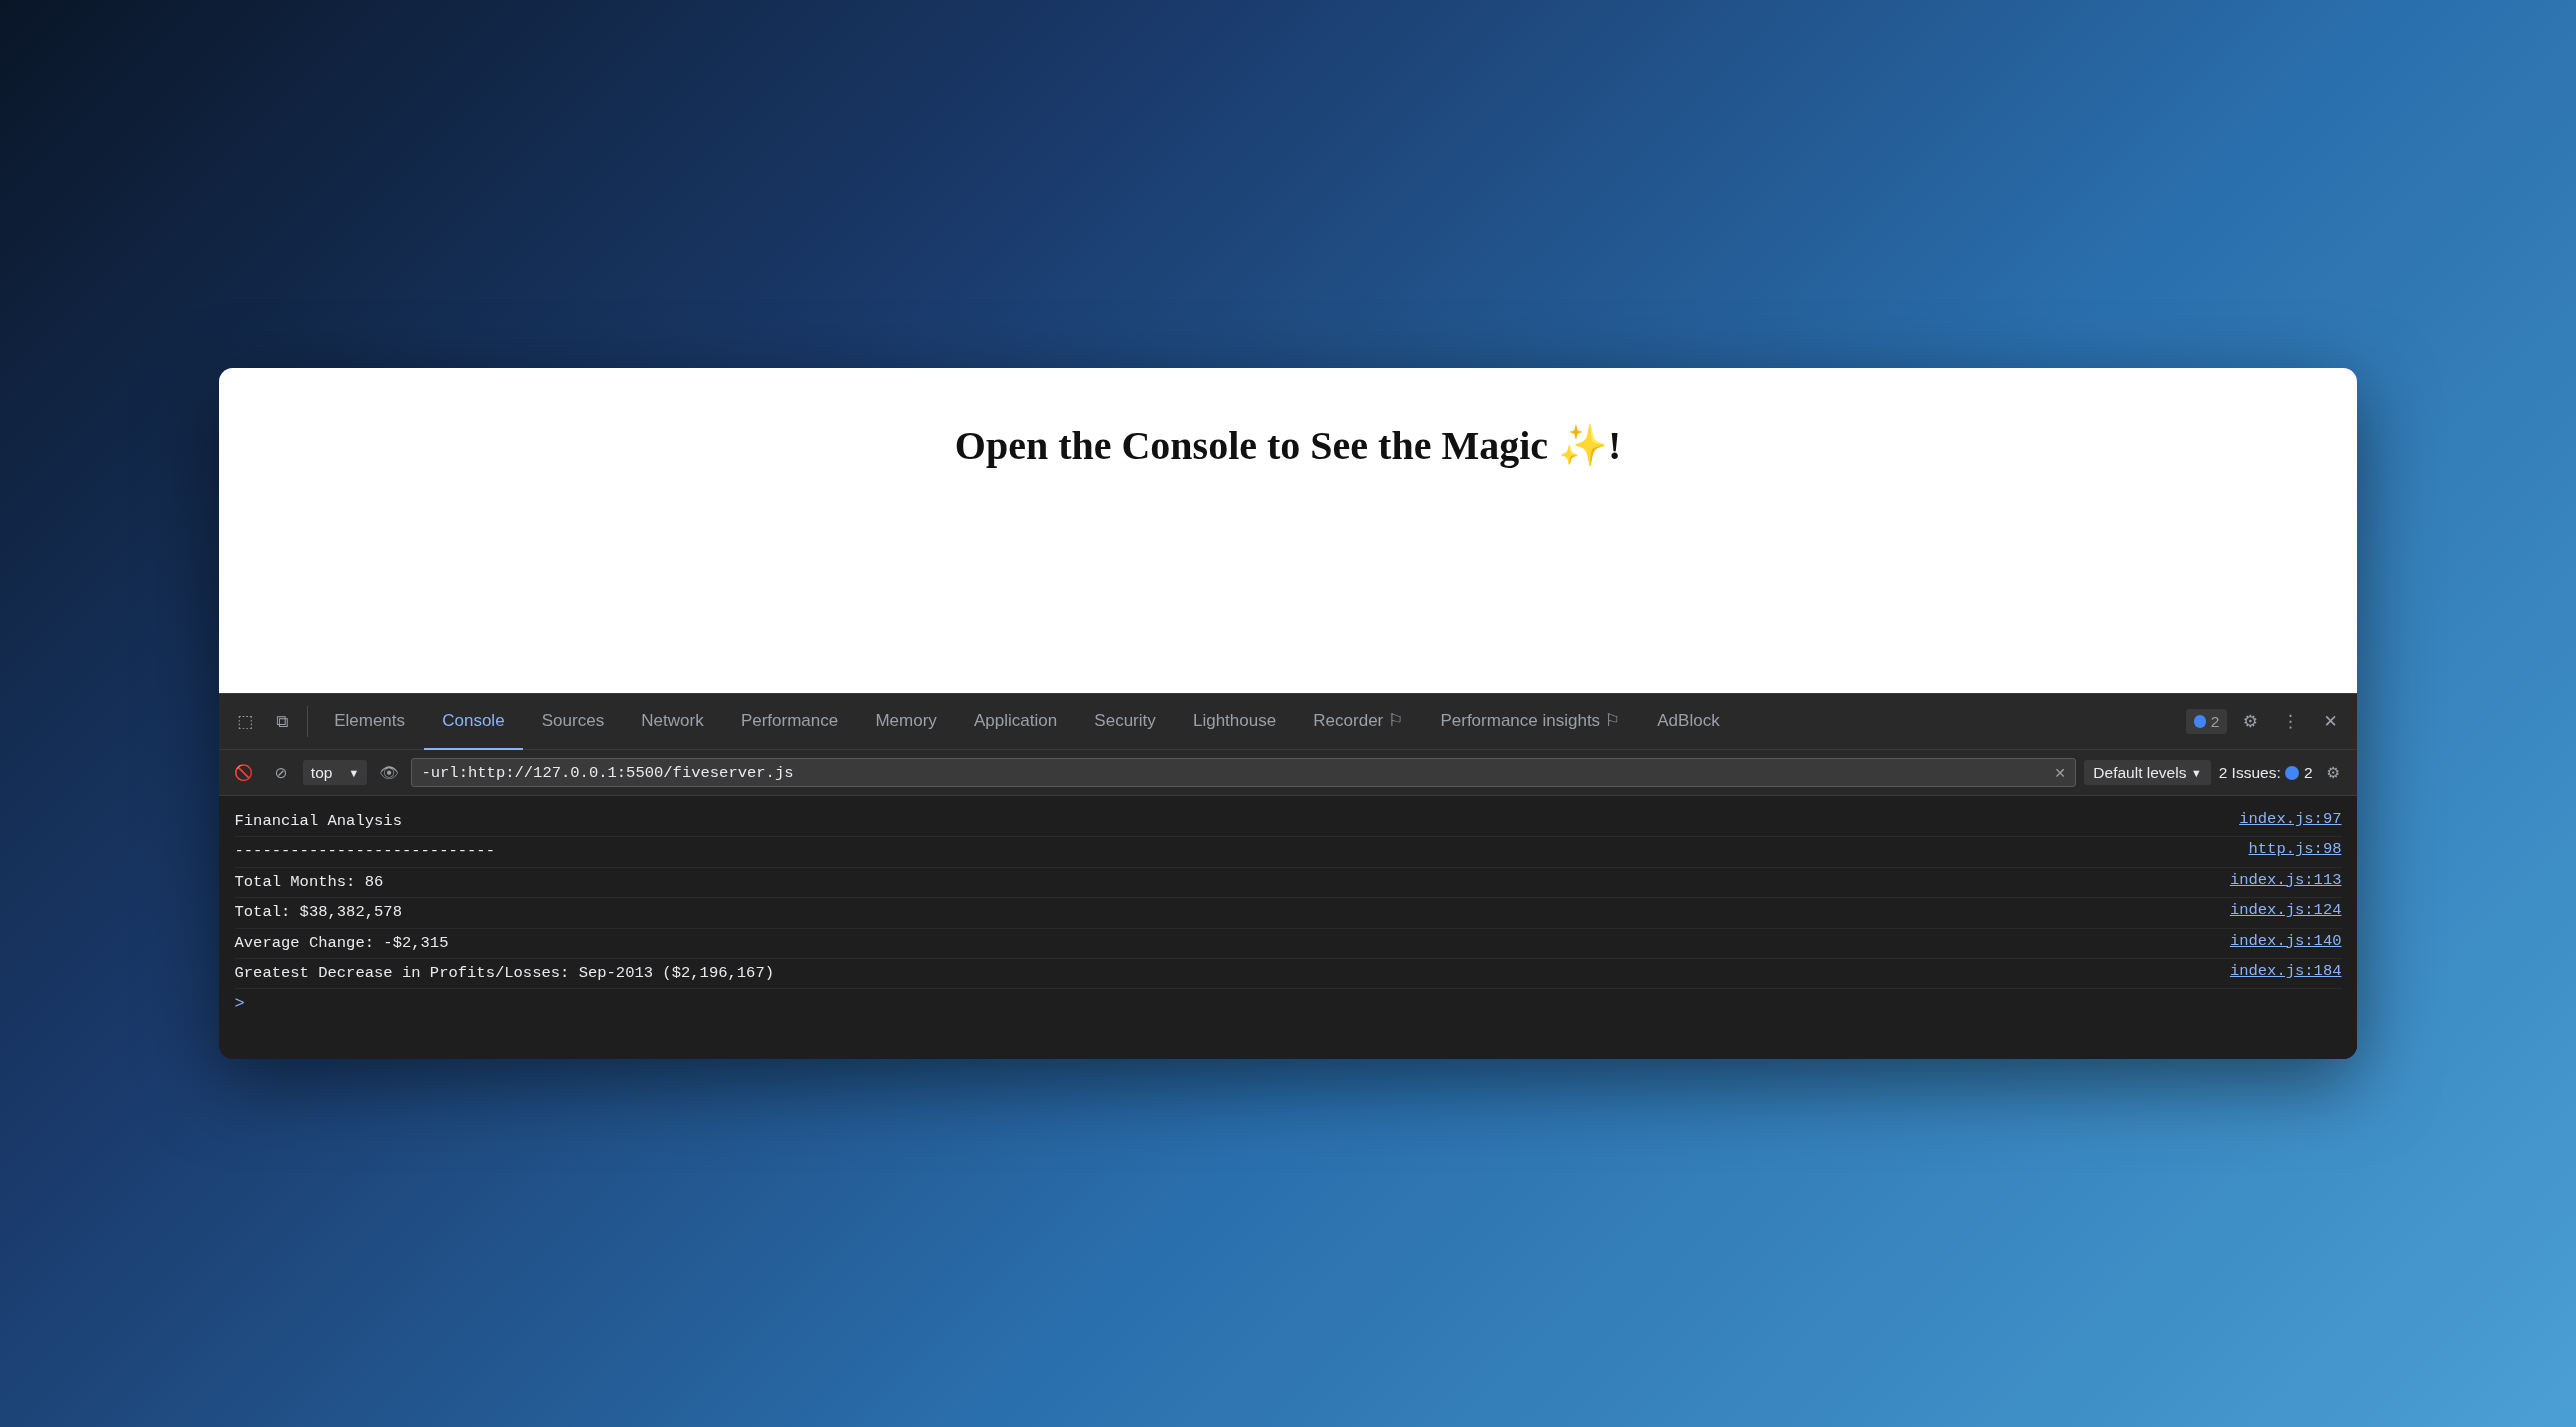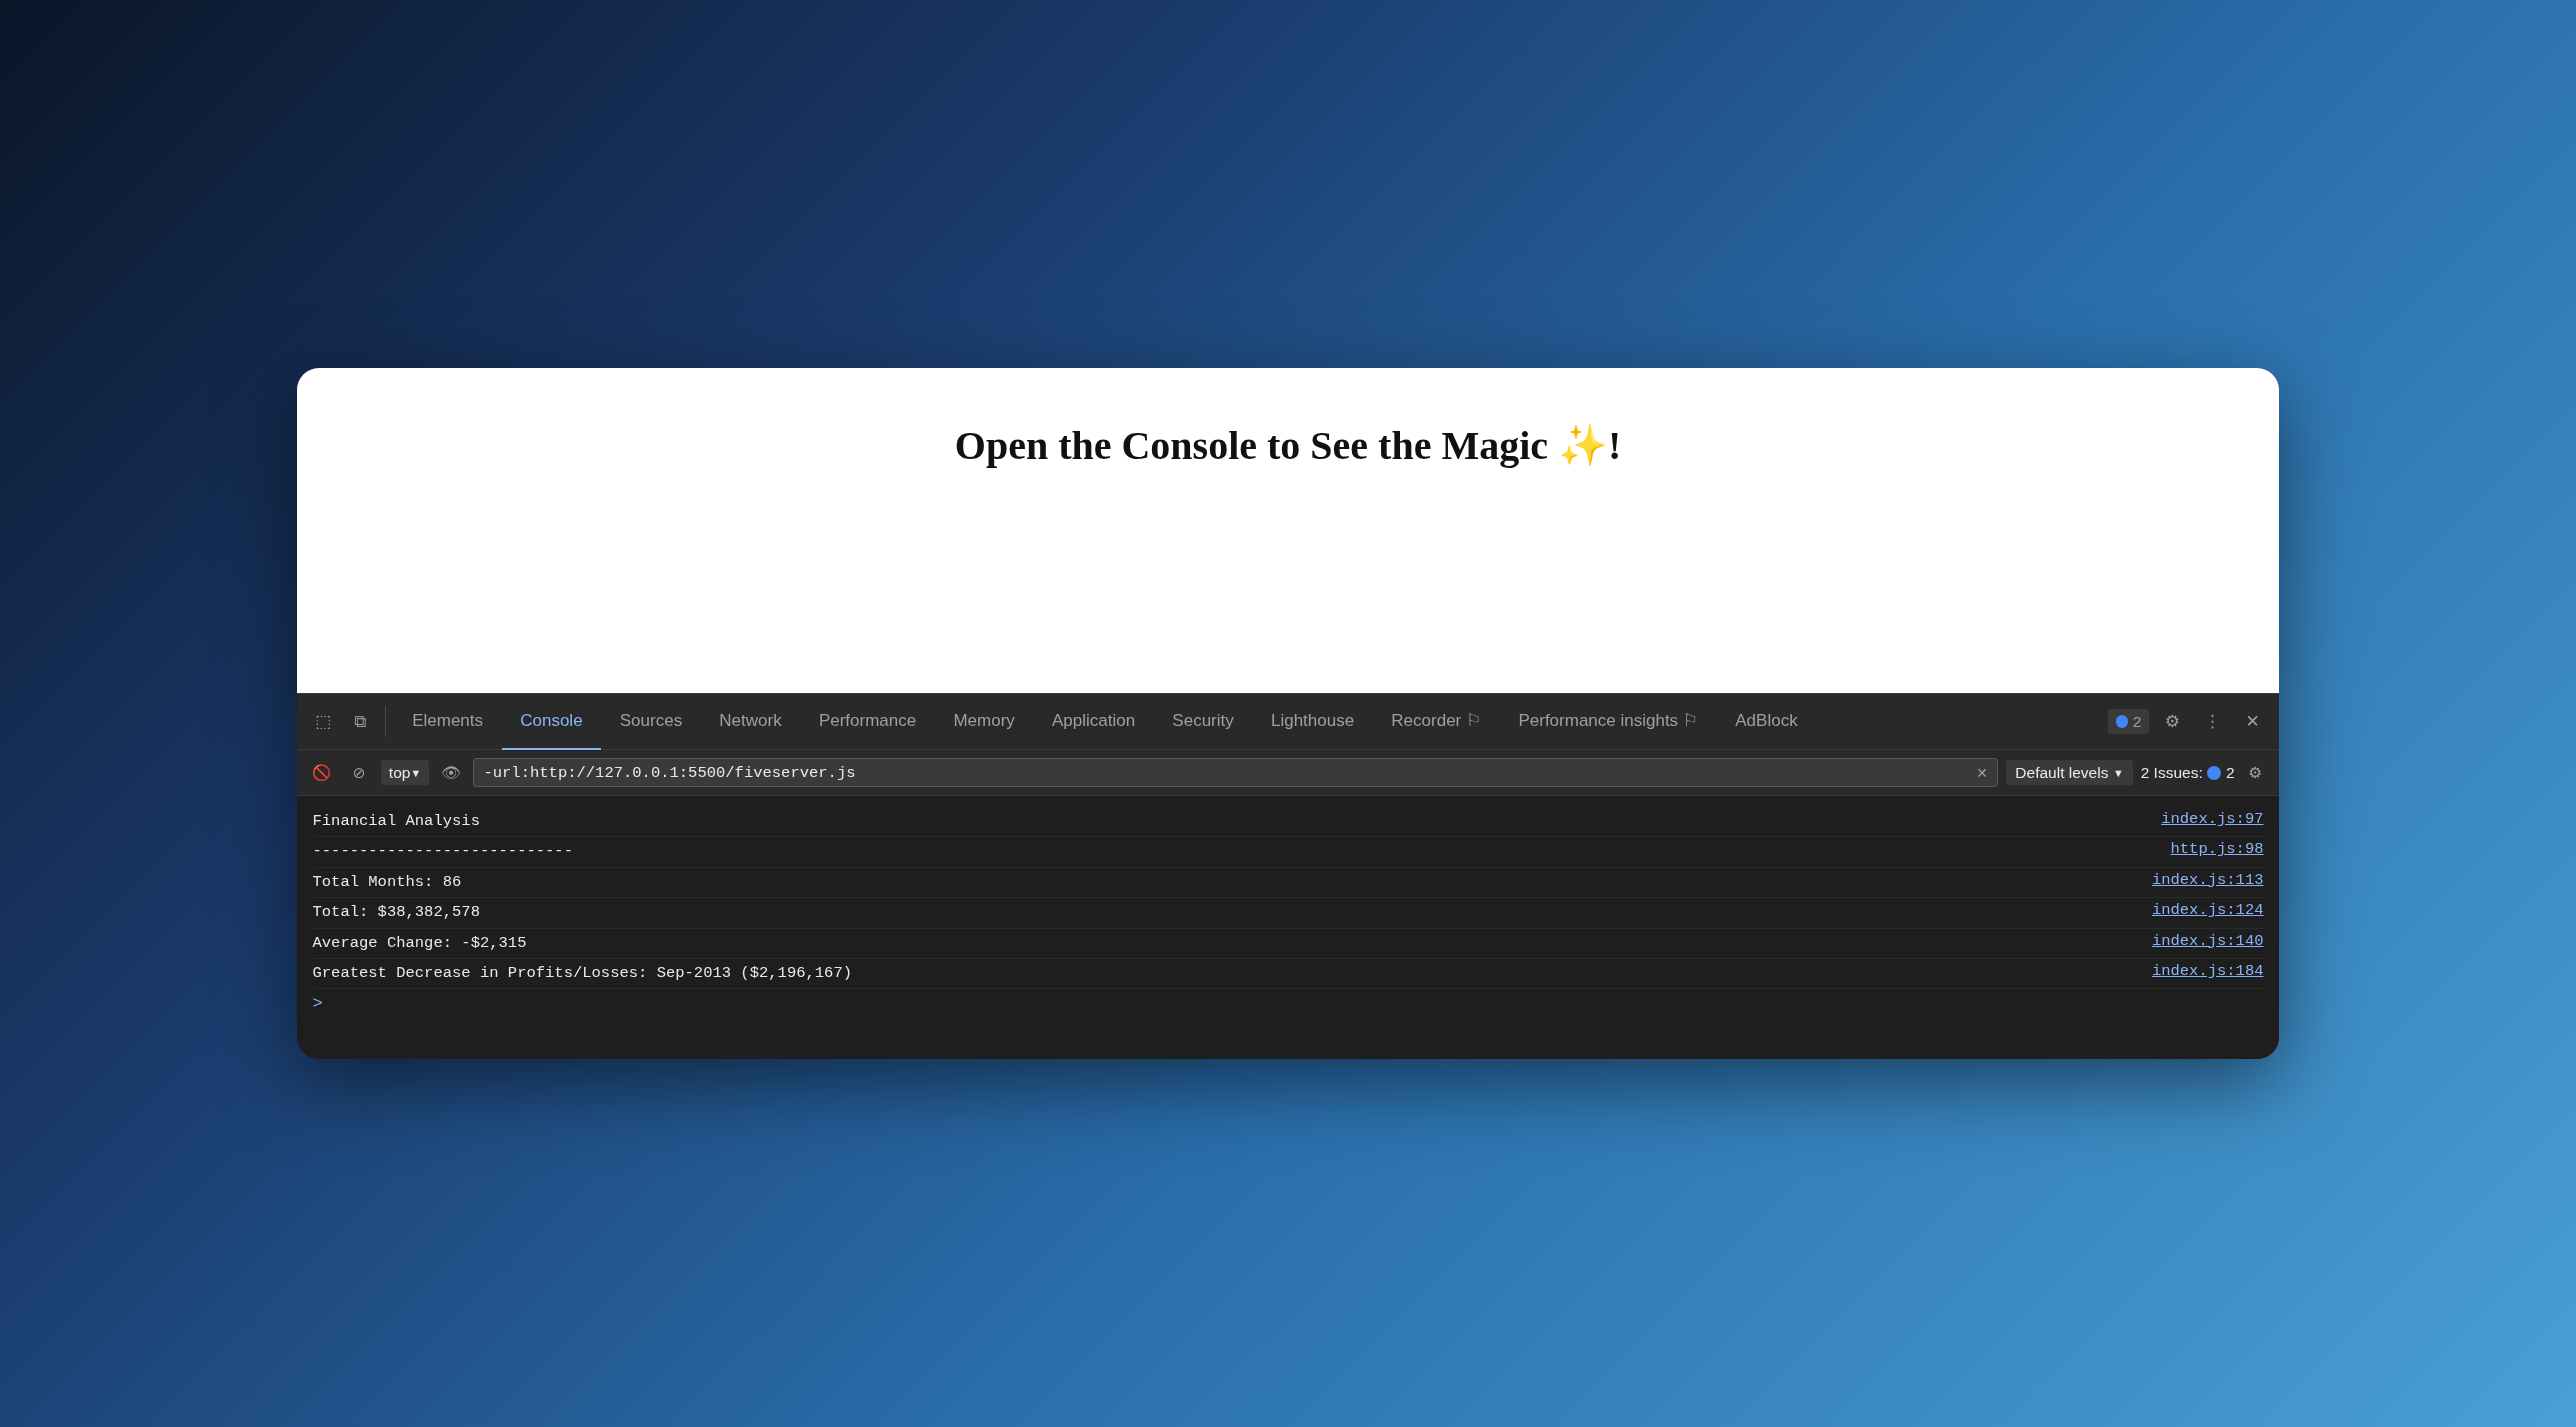--- a/index.html
+++ b/index.html
@@ -8,23 +8,23 @@
       width: 2576px;
       height: 1427px;
       background: linear-gradient(135deg, #0a1628 0%, #1a3a6b 30%, #2a6fad 60%, #4a9fd4 100%);
       display: flex;
       align-items: center;
       justify-content: center;
       font-family: -apple-system, BlinkMacSystemFont, 'Segoe UI', sans-serif;
     }
 
     .browser-window {
-      width: 1982px;
+      width: 2138px;
       background: #6d28d9;
-      border-radius: 22px;
+      border-radius: 14px;
       overflow: hidden;
       box-shadow: 0 23px 77px rgba(0,0,0,0.5);
     }
 
     
     .page-content {
       background: #ffffff;
       height: 325px;
       display: flex;
       align-items: flex-start;
@@ -156,21 +156,21 @@
       color: #9aa0a6;
       font-size: 15.5px;
       border-radius: 3.1px;
       cursor: pointer;
       flex-shrink: 0;
     }
 
     .top-selector {
       display: flex;
       align-items: center;
-      gap: 0;
+      gap: 16px;
       color: #e8eaed;
       font-size: 15.5px;
       background: #3a3a3a;
       border-radius: 3.1px;
       padding: 3.1px 7.7px;
       cursor: pointer;
       flex-shrink: 0;
     }
 
     .url-bar {

